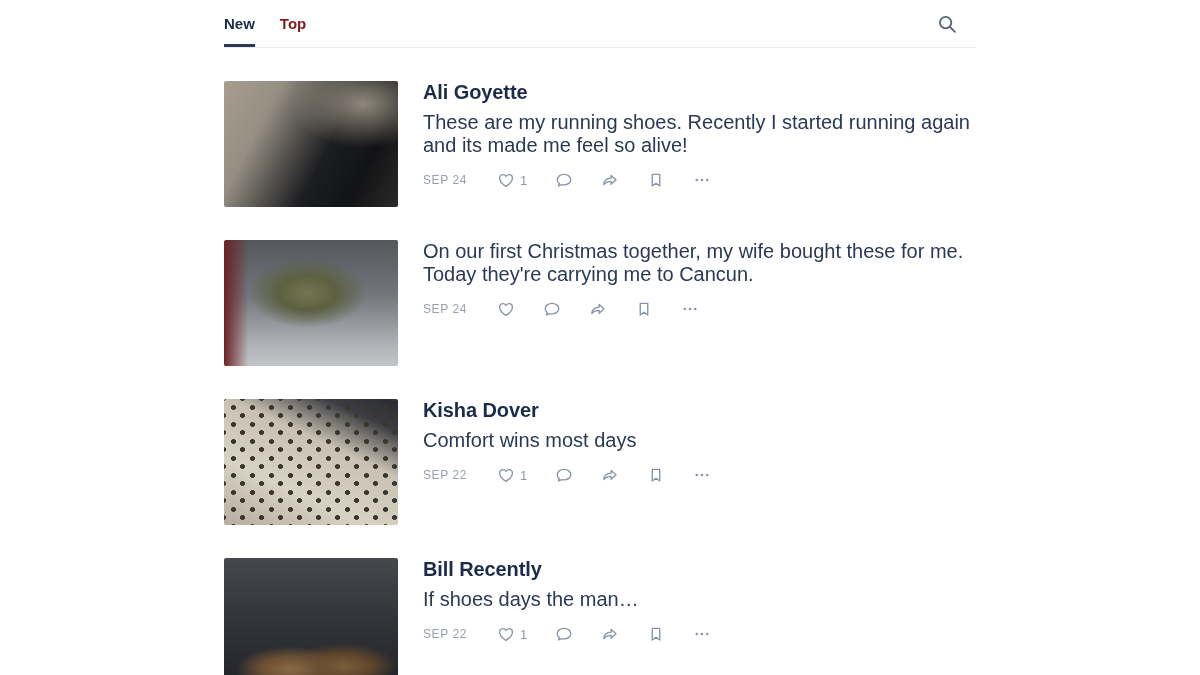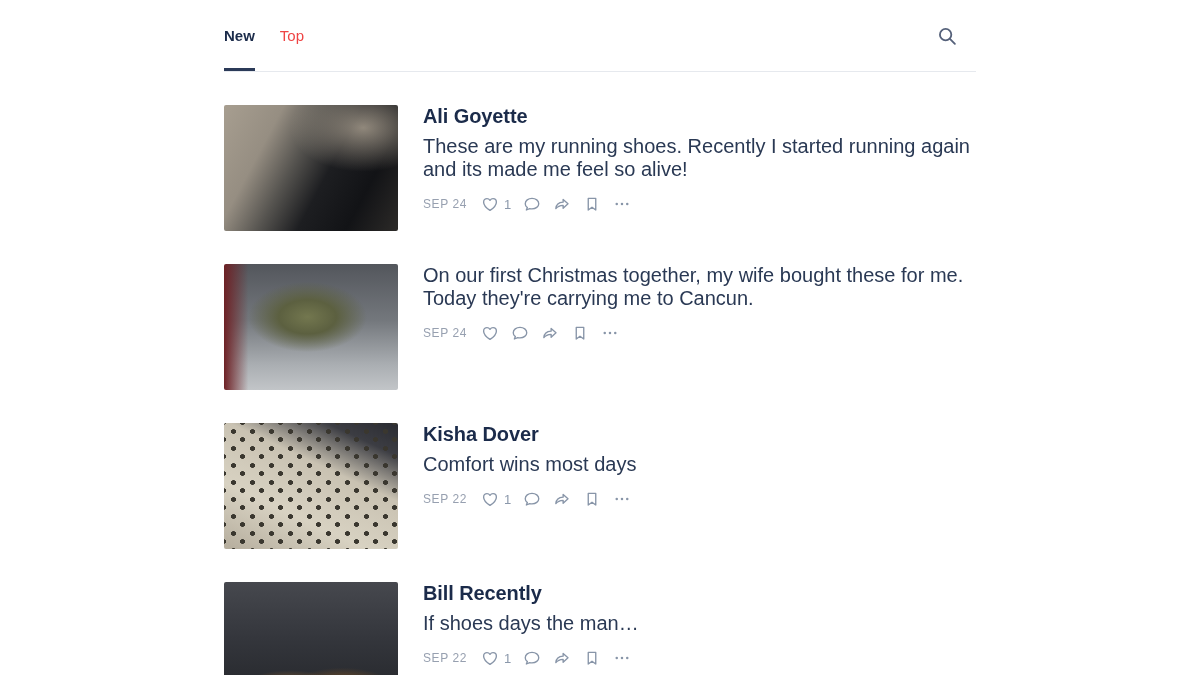--- a/index.html
+++ b/index.html
@@ -6,29 +6,30 @@
   html,body { background:#ffffff; }
   body {
     width:1200px; height:675px; overflow:hidden;
     font-family:"Liberation Sans", sans-serif;
     color:#1c2b49;
   }
   .container { width:752px; margin:0 auto; }
 
   
   .tabbar {
-    display:flex; align-items:stretch; height:72px;
+    display:flex; align-items:stretch; height:48px;
     border-bottom:1px solid #e6e9ee;
   }
   .tab {
     display:flex; align-items:center;
     margin-right:25px; cursor:pointer;
-    font-size:15px; color:#ef4444;
+    font-size:15px; color:#7f1d1d;
     border-bottom:3px solid transparent;
     padding-top:2px;
+    font-weight:bold;
   }
   .tab.active {
     color:#1b2b4a; font-weight:700;
     border-bottom-color:#2b3a58;
   }
   .search-btn {
     margin-left:auto; align-self:center;
     margin-right:18px; cursor:pointer;
     display:flex; align-items:center;
   }
@@ -68,21 +69,21 @@
 
   .content { flex:1; min-width:0; }
   .author {
     font-size:20px; font-weight:700; color:#1b2b4a;
     letter-spacing:-.1px; margin-bottom:7px; cursor:pointer;
   }
   .body {
     font-size:20px; line-height:23px; color:#2a3954;
     max-width:553px; margin-bottom:10px;
   }
-  .meta { display:flex; align-items:center; gap:12px; margin-top:14px; }
+  .meta { display:flex; align-items:center; gap:28px; margin-top:14px; }
   .date {
     font-size:12px; color:#97a0b0; letter-spacing:.6px;
     margin-right:2px;
   }
   .action {
     display:inline-flex; align-items:center; gap:5px;
     cursor:pointer; line-height:0;
   }
   .count { font-size:13px; color:#8b98ab; line-height:1; }
   svg { display:block; }

